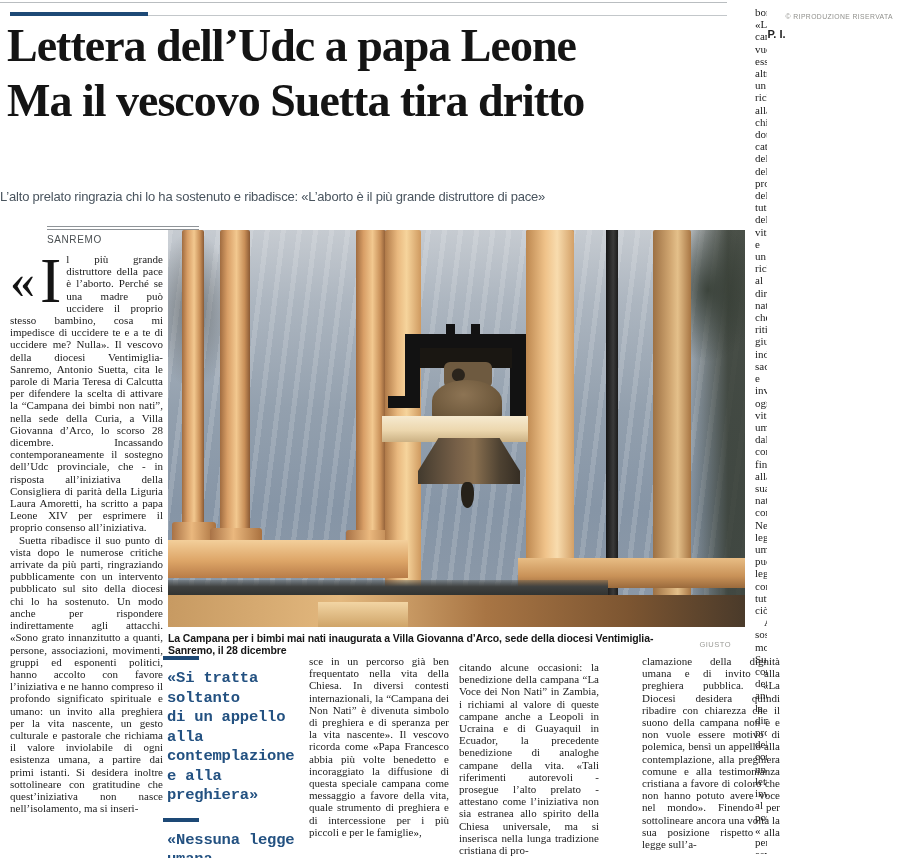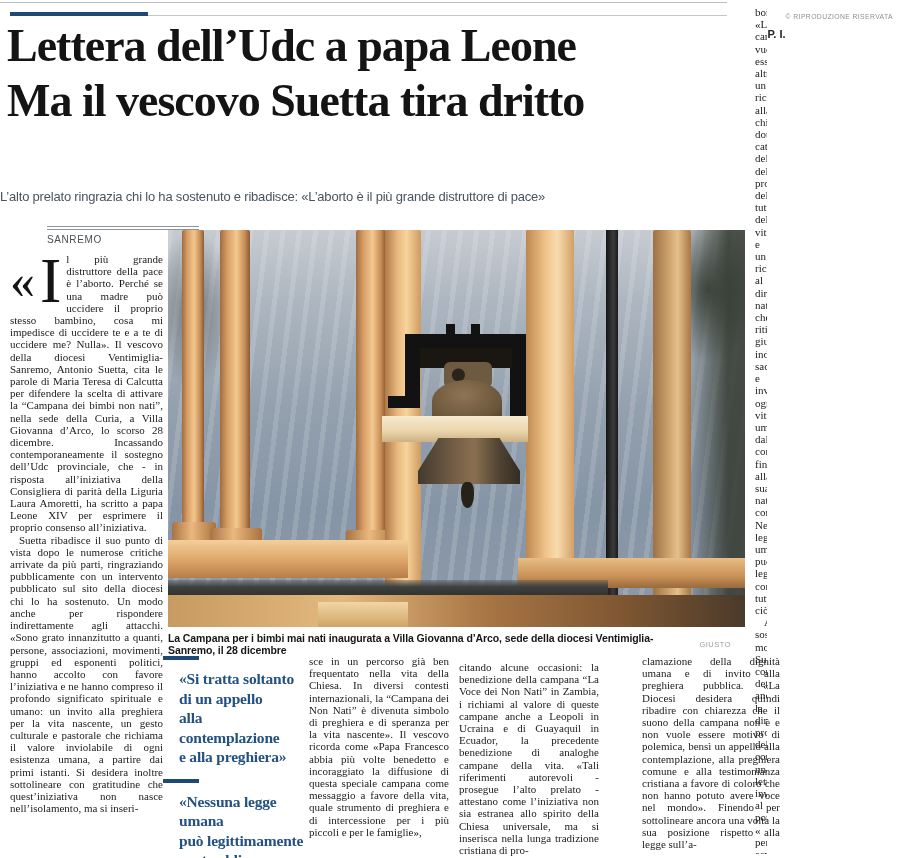--- a/index.html
+++ b/index.html
@@ -45,22 +45,22 @@
   .dark{position:absolute;}
   .frame{position:absolute;background:#121212;}
   .bronze{position:absolute;}
   .photo-credit-row{position:absolute;left:168px;top:632px;width:577px;display:flex;
         justify-content:space-between;align-items:center;}
   .caption{font-family:"Liberation Sans",sans-serif;font-weight:700;font-size:10.5px;color:#161616;letter-spacing:-0.1px;}
   .credit{font-family:"Liberation Sans",sans-serif;font-size:7.5px;color:#9a9a96;letter-spacing:.5px;padding-right:14px;}
   
   .pq{position:absolute;left:163px;top:656px;width:142px;}
   .pq .bar{width:36px;height:4px;background:var(--accent-navy);}
-  .pq .q{font-family:Liberation Serif, serif;font-weight:700;font-size:15.5px;line-height:19.5px;
-         color:var(--quote-blue);white-space:pre-line;margin:9px 0 12px 16px;letter-spacing:-0.2px;}
+  .pq .q{font-family:Liberation Mono, monospace;font-weight:700;font-size:15.5px;line-height:19.5px;
+         color:var(--quote-blue);white-space:pre-line;margin:9px 0 12px 4px;letter-spacing:-0.2px;}
   
   .byline{font-family:"Liberation Sans",sans-serif;font-weight:700;font-size:11px;color:#222;
           text-align:right;margin-top:22px;}
   .rights{font-family:"Liberation Sans",sans-serif;font-size:6.8px;color:#8f8f8b;text-align:right;
           letter-spacing:.4px;margin-top:5px;}
 </style>
 </head>
 <body>
 
 <div class="page">

